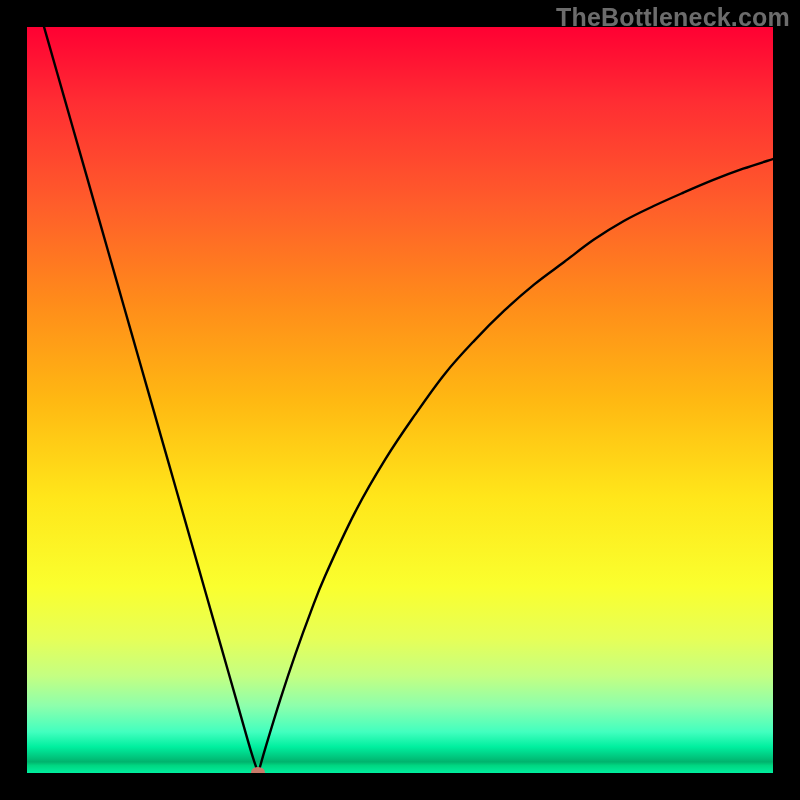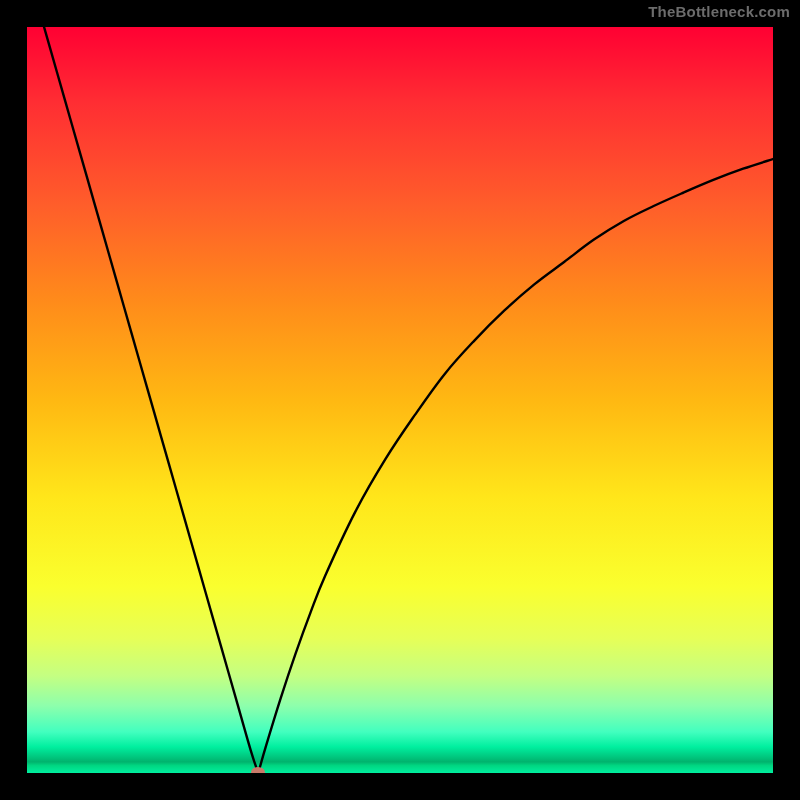--- a/index.html
+++ b/index.html
@@ -45,21 +45,21 @@
     position: absolute;
     inset: 0;
     width: 100%;
     height: 100%;
   }
   .attribution {
     position: absolute;
     top: 3px;
     right: 10px;
     color: #6c6c6c;
-    font-size: 15px;
+    font-size: 25px;
     font-weight: 600;
     letter-spacing: 0.2px;
   }
   .marker {
     position: absolute;
     width: 14px;
     height: 11px;
     background: #c97a6a;
     border-radius: 50%;
   }

